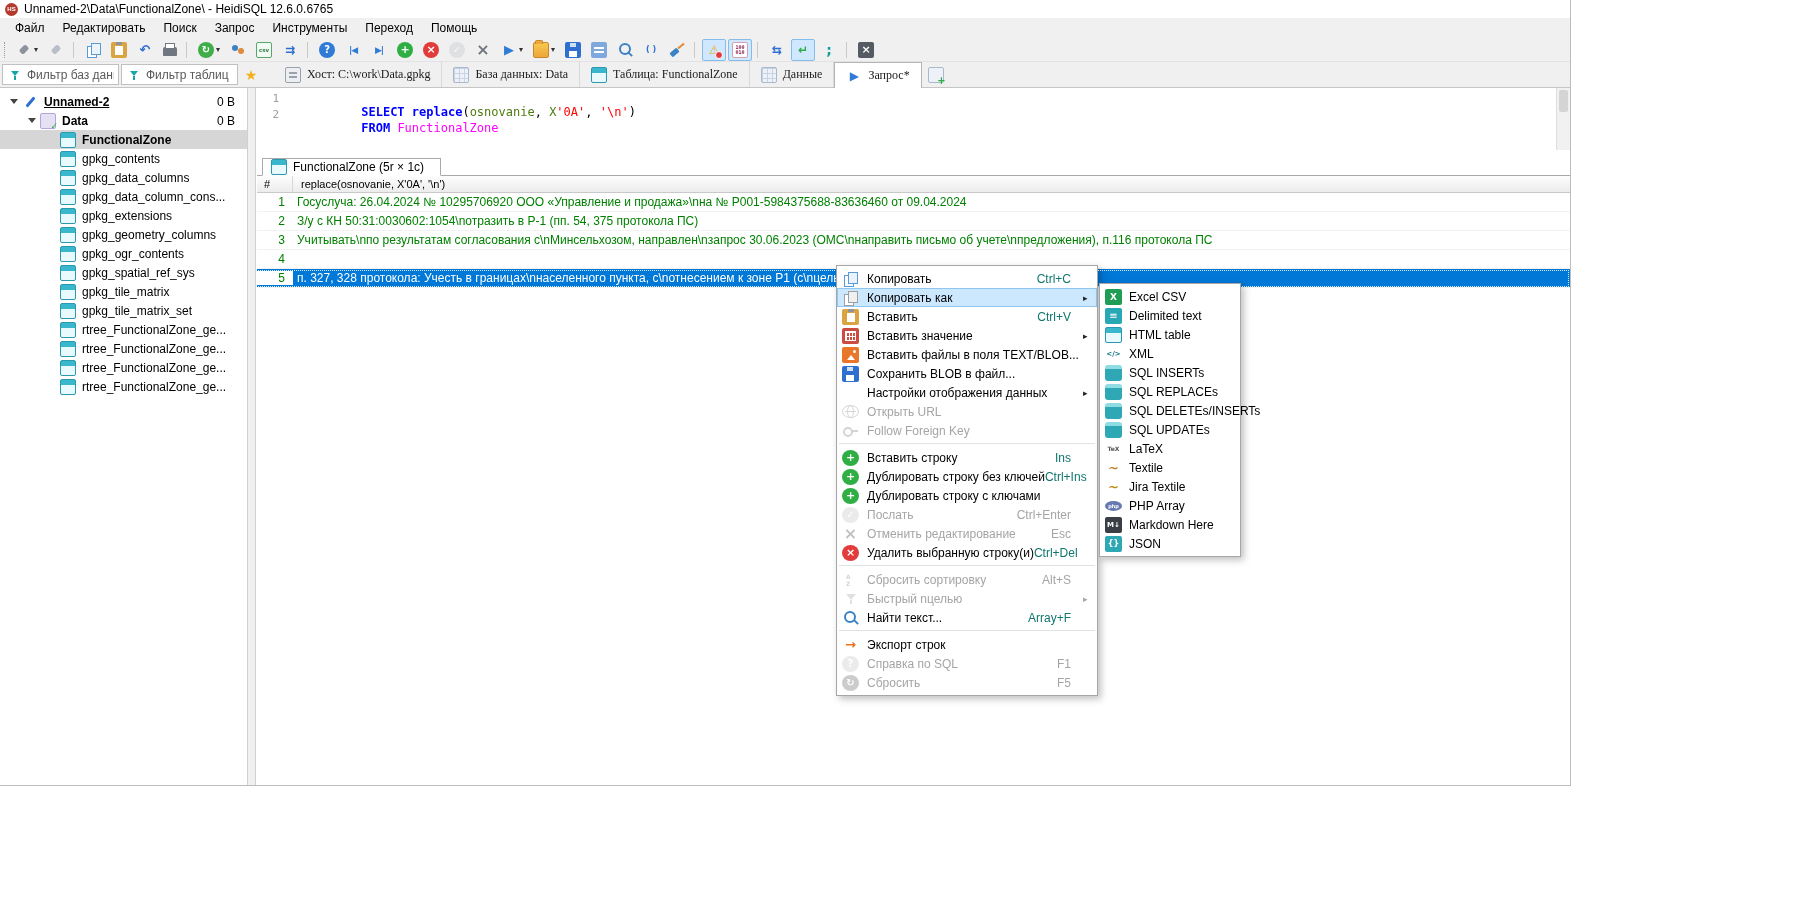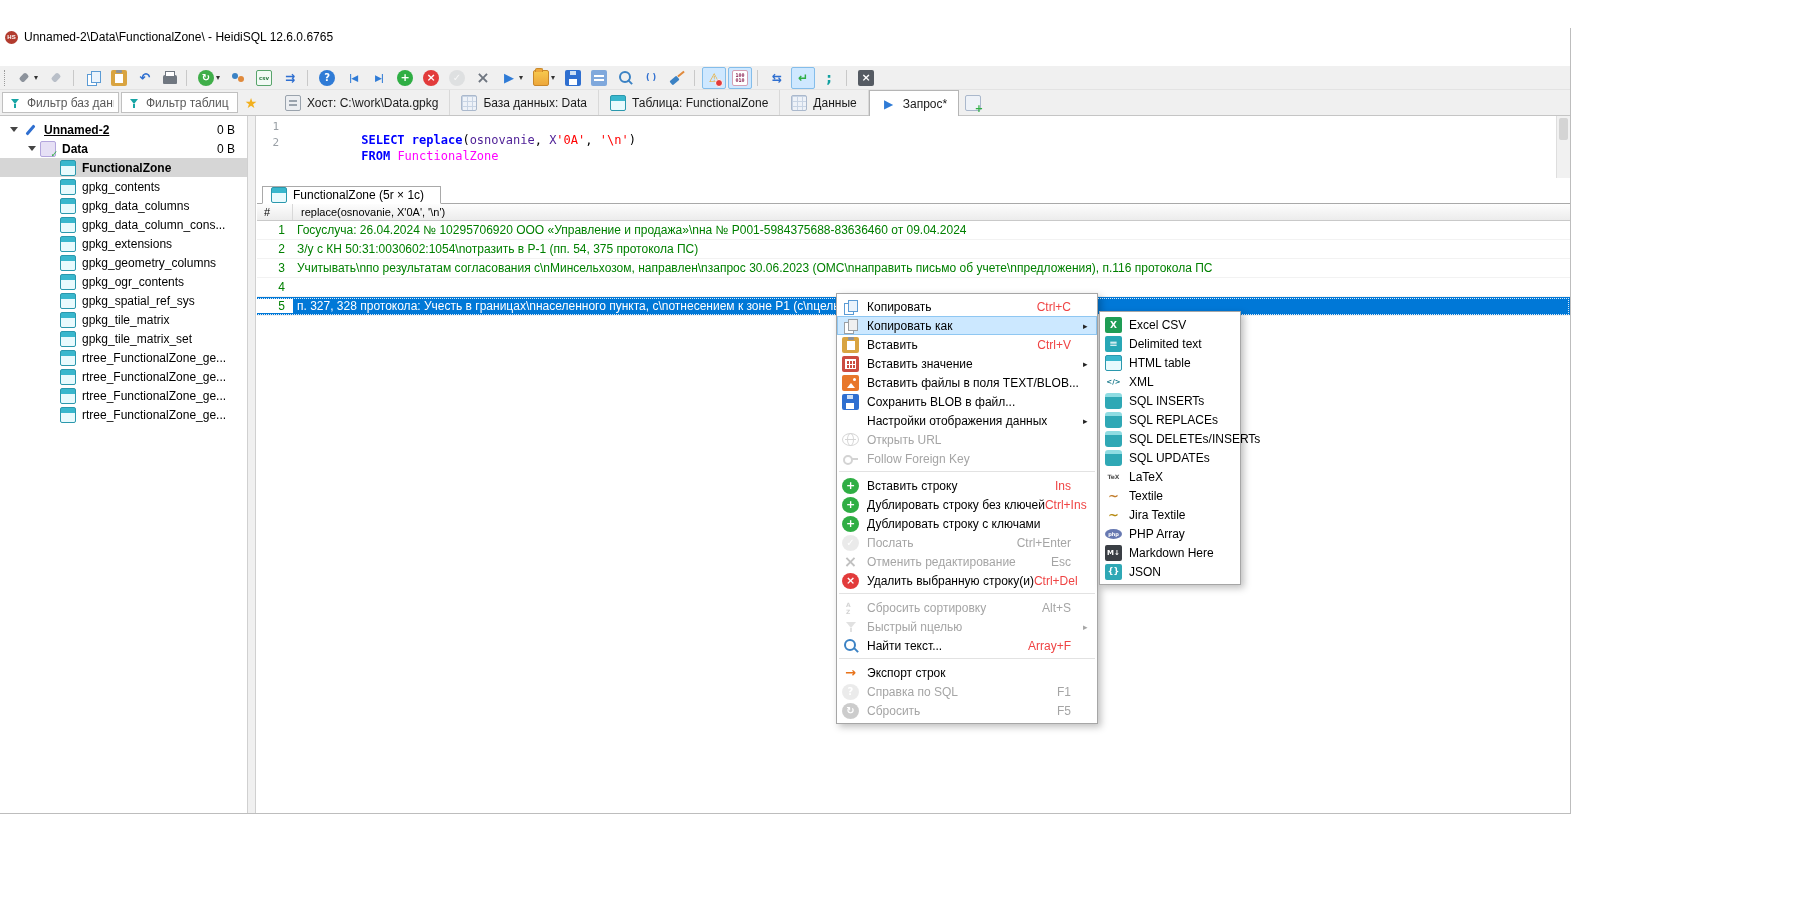--- a/index.html
+++ b/index.html
@@ -1,18 +1,18 @@
 <!DOCTYPE html>
 <html><head>
 <meta charset="utf-8">
 <style>
   * { margin:0; padding:0; box-sizing:border-box; }
   body { background:#ffffff; }
   .page { position:relative; width:1807px; height:830px; background:#fff; overflow:hidden;
-          font-family:"Liberation Sans", sans-serif; font-size:12px; color:#000;margin-top:28px; }
+          font-family:"Liberation Sans", sans-serif; font-size:12px; color:#000; }
   .window { position:absolute; left:0; top:0; width:1571px; height:786px; background:#fff;
             border-right:1px solid #bdbdbd; border-bottom:1px solid #bdbdbd; }
 
   
   .titlebar { position:absolute; left:0; top:0; right:0; height:18px; background:#fff;
               display:flex; align-items:center; gap:6px; padding-left:5px; }
   .appicon { width:13px; height:13px; border-radius:50%; background:#b23b2e; color:#fff;
              display:inline-flex; align-items:center; justify-content:center; font-size:6px; font-weight:bold; }
   .appicon::before { content:"HS"; }
 
@@ -36,21 +36,21 @@
   .dd::before { content:"▾"; }
 
   
   .tabrow { position:absolute; left:0; top:62px; right:0; height:26px; background:#f0f0f0;
             border-bottom:1px solid #c5c5c5; display:flex; align-items:stretch; }
   .filterbox { width:117px; display:flex; align-items:center; gap:4px; background:#fff;
                border:1px solid #c0c0c0; margin:2px 0 2px 2px; padding:0 4px; }
   .filterbox input { border:none; outline:none; width:100%; font:inherit; color:#444; background:transparent; }
   .filterbox input::placeholder { color:#5a5a5a; opacity:1; }
   .starbtn { width:26px; display:flex; align-items:center; justify-content:center; }
-  .tabs { display:flex; margin-left:10px; }
+  .tabs { display:flex; margin-left:10px;font-family:Liberation Serif, serif; }
   .tab { display:flex; align-items:center; gap:6px; padding:0 11px; border-right:1px solid #d9d9d9; color:#1a1a1a; }
   .tab.active { background:#fff; border:1px solid #b5b5b5; border-bottom:none; margin-bottom:-1px; }
   .newtabbtn { width:28px; display:flex; align-items:center; justify-content:center; }
 
   
   .content { position:absolute; left:0; top:88px; right:0; bottom:0; background:#fff; }
 
   .tree { position:absolute; left:0; top:0; width:247px; bottom:0; overflow:hidden; padding-top:4px; background:#fff; }
   .vsplit { position:absolute; left:247px; top:0; width:9px; bottom:0; background:#f0f0f0;
             border-left:1px solid #d0d0d0; border-right:1px solid #d0d0d0; }
@@ -65,21 +65,21 @@
   .ticon { margin-right:6px; }
   .trow.bold .tlabel { font-weight:bold; }
   .tsize { position:absolute; right:12px; }
 
   
   .editor { position:absolute; left:257px; top:0; right:0; height:64px; background:#fff; padding-top:2px; }
   .eline { display:flex; height:16px; align-items:center; font-family:"DejaVu Sans Mono", monospace; font-size:12px; }
   .lnum { width:32px; flex:none; text-align:right; padding-right:10px; color:#9aa0a6; font-size:11px; font-family:"DejaVu Sans Mono", monospace; }
   .ecode, .tok { white-space:pre; }
   .tok-kw  { color:#0000ff; font-weight:bold; }
-  .tok-id  { color:#4c1d95; }
+  .tok-id  { color:#4d7c0f; }
   .tok-str { color:#ff0000; }
   .tok-tbl { color:#ff00ff; }
   .tok-pl  { color:#000; }
   .esb { position:absolute; right:0; top:0; width:14px; height:62px; background:#f1f1f1; border-left:1px solid #dedede; }
   .esb::before { content:""; position:absolute; left:2px; right:2px; top:2px; height:22px; background:#d4d4d4; border-radius:2px; }
 
   
   .results { position:absolute; left:257px; right:0; top:70px; bottom:0; }
   .rtabrow { height:18px; position:relative; border-bottom:1px solid #a9a9a9; }
   .rtab { position:absolute; left:5px; bottom:-1px; height:18px; display:inline-flex; align-items:center; gap:6px;
@@ -93,21 +93,21 @@
   .gtext { padding-left:4px; white-space:nowrap; overflow:hidden; }
   .grow.sel { background:#0078d7; color:#fff; outline:1px dotted rgba(255,255,255,.85); outline-offset:-2px; }
   .grow.sel .gnum { color:#008000; outline:none; }
 
   
   .ctxmenu { position:absolute; left:836px; top:265px; width:262px; background:#fff; border:1px solid #a6a6a6;
              box-shadow:3px 3px 7px rgba(0,0,0,.25); padding:3px 0; z-index:40; }
   .mi { position:relative; height:19px; display:flex; align-items:center; padding:0 5px 0 5px; }
   .mi .ico { width:17px; flex:none; }
   .milabel { margin-left:8px; flex:1; white-space:nowrap; }
-  .mishort { color:#ef4444; margin-right:12px; }
+  .mishort { color:#0f766e; margin-right:12px; }
   .miarrow { width:9px; flex:none; visibility:hidden; font-size:9px; color:#222; }
   .miarrow.show { visibility:visible; }
   .miarrow::before { content:"▸"; }
   .mi.hl { background:#cce8ff; outline:1px solid #8fc7f2; outline-offset:-1px; }
   .mi.dis .milabel, .mi.dis .mishort, .mi.dis .miarrow { color:#a5a5a5; }
   .mi.dis .ico { filter:grayscale(1); opacity:.45; }
   .mi.sepafter { margin-bottom:8px; }
   .mi.sepafter::after { content:""; position:absolute; left:2px; right:2px; bottom:-4px; height:1px; background:#e2e2e2; }
   .submenu { position:absolute; left:1099px; top:283px; width:142px; background:#fff; border:1px solid #a6a6a6;
              box-shadow:3px 3px 7px rgba(0,0,0,.25); padding:3px 0; z-index:50; }
@@ -225,20 +225,36 @@
 <body>
 
 <div class="page">
   <div class="window">
 
     <div class="titlebar">
       <span class="appicon"></span>
       <span>Unnamed-2\Data\FunctionalZone\ - HeidiSQL 12.6.0.6765</span>
     </div>
 
+    <div class="menubar">
+
+        <span class="menu-item">Файл</span>
+
+        <span class="menu-item">Редактировать</span>
+
+        <span class="menu-item">Поиск</span>
+
+        <span class="menu-item">Запрос</span>
+
+        <span class="menu-item">Инструменты</span>
+
+        <span class="menu-item">Переход</span>
+
+        <span class="menu-item">Помощь</span>
+      </div>
 
     <div class="toolbar">
       <span class="grip"></span>
       <span class="tbwrap">
 
           <span class="tbtn">
             <span class="ico ic-connect-icon"></span>
             <span class="dd show"></span>
           </span>
 

